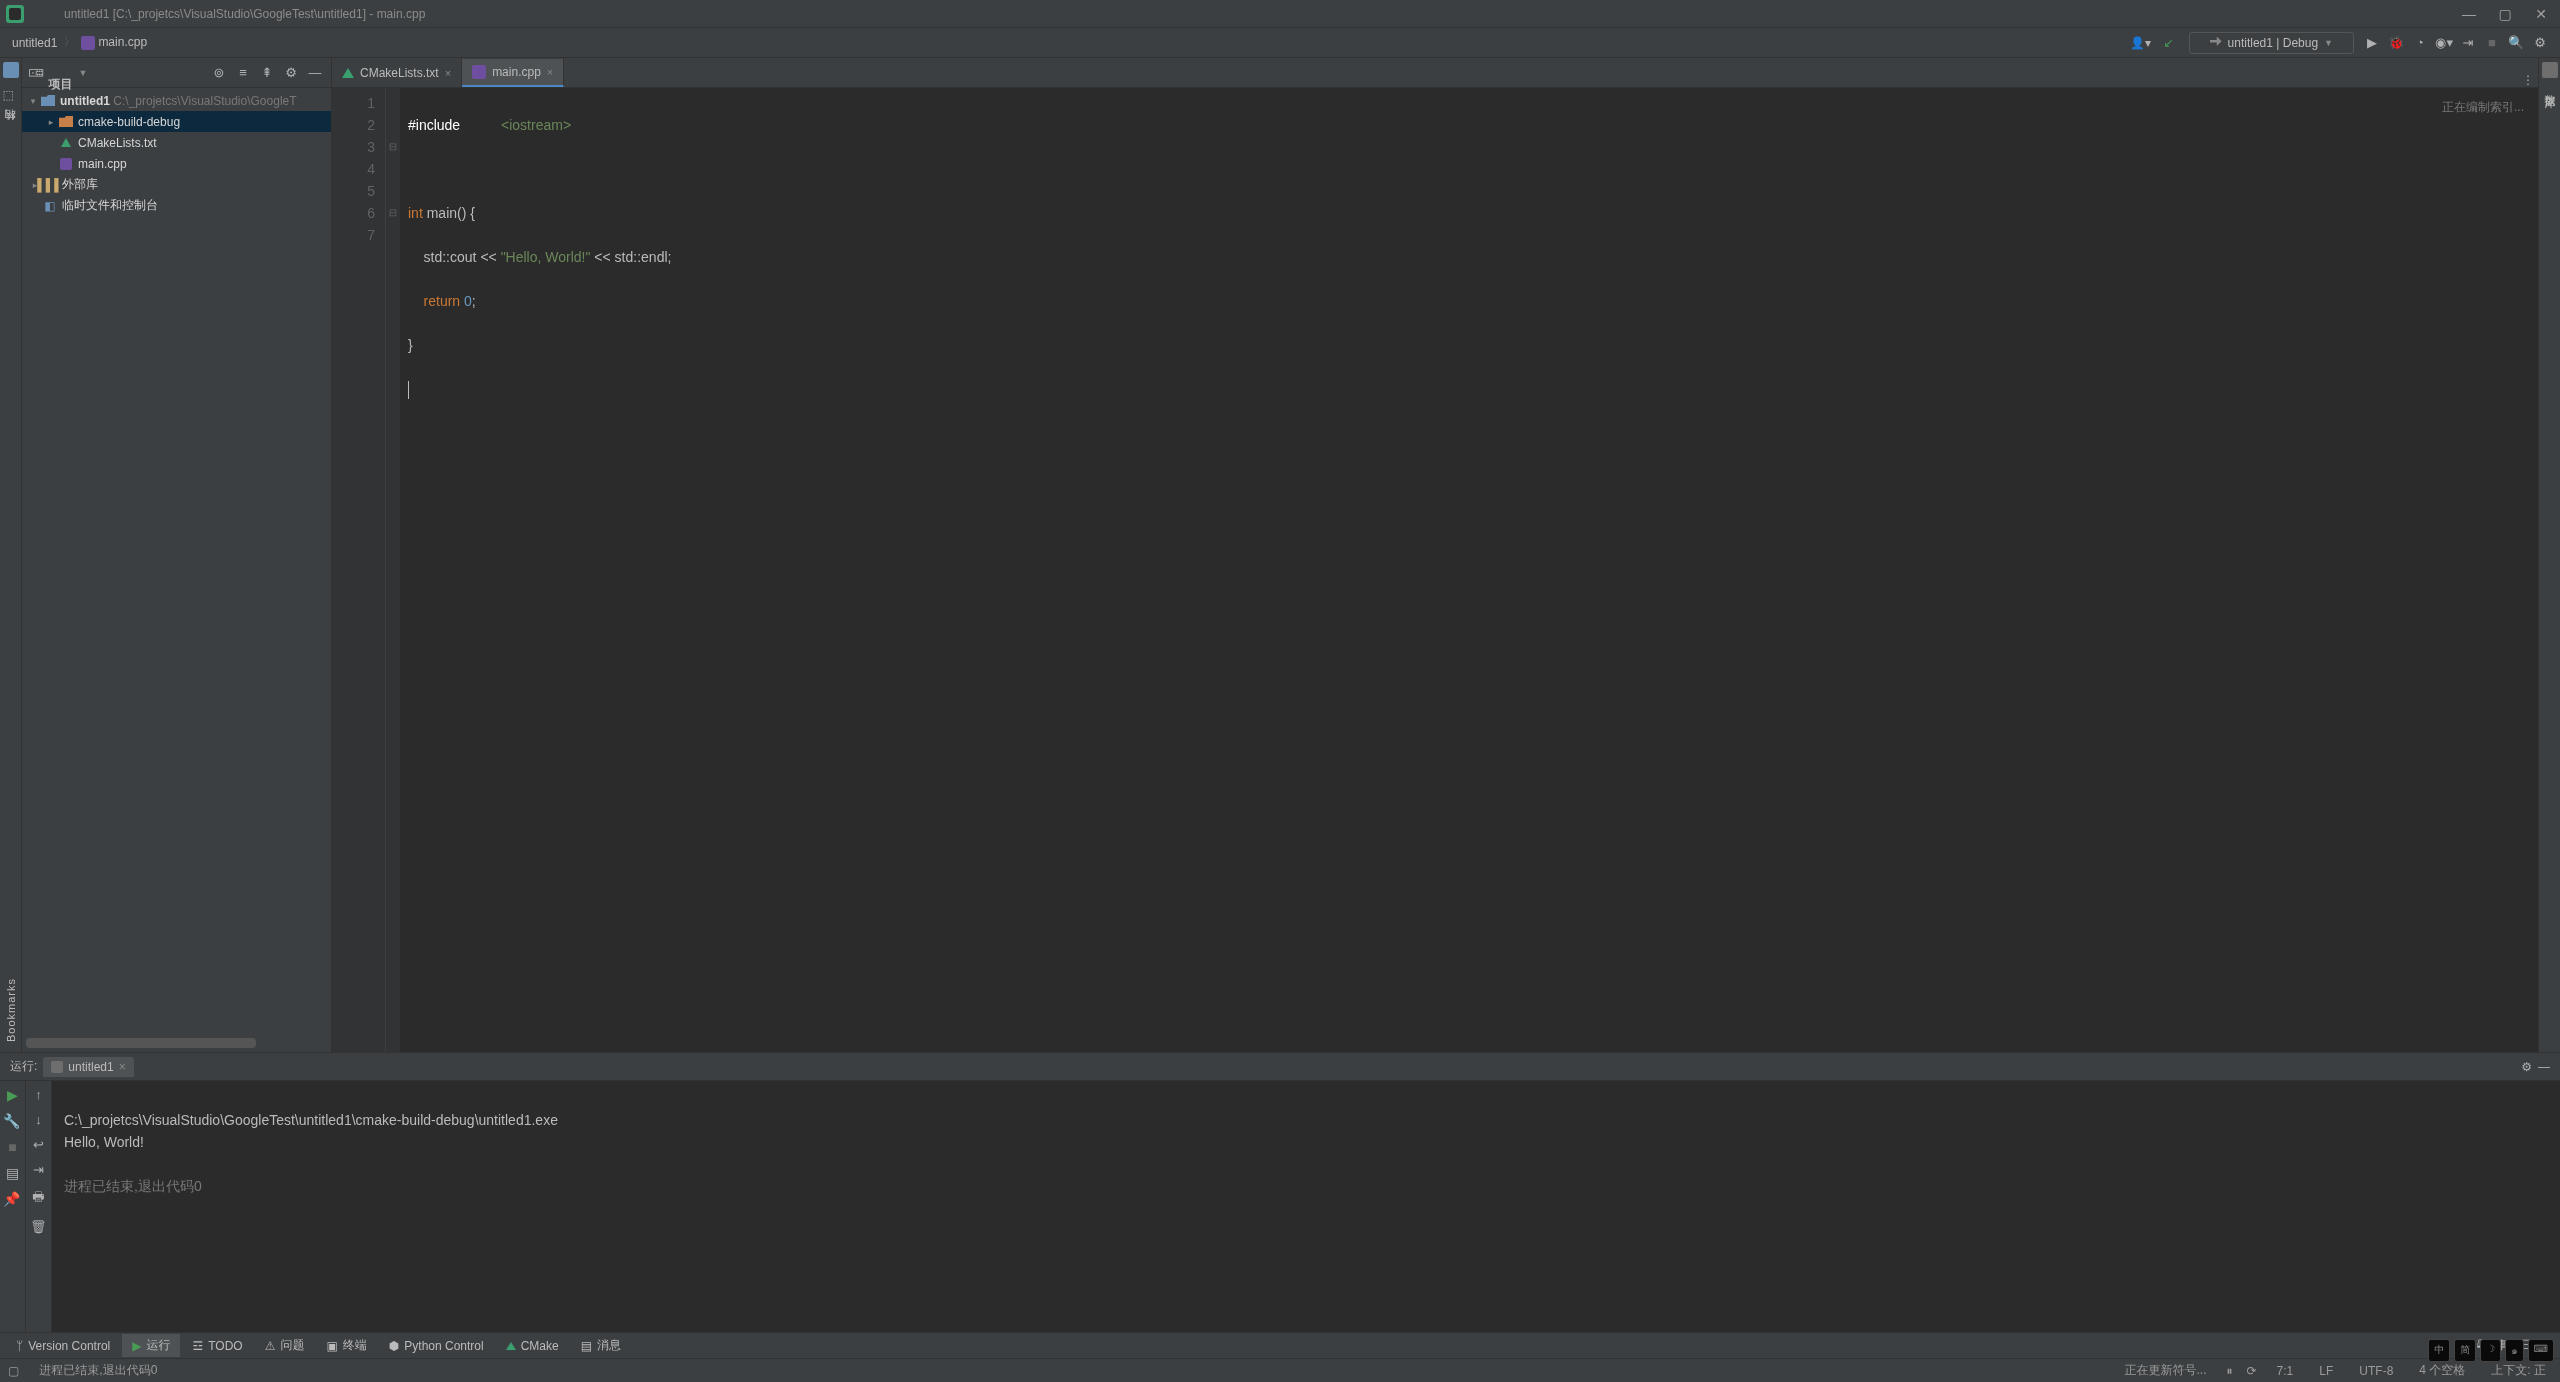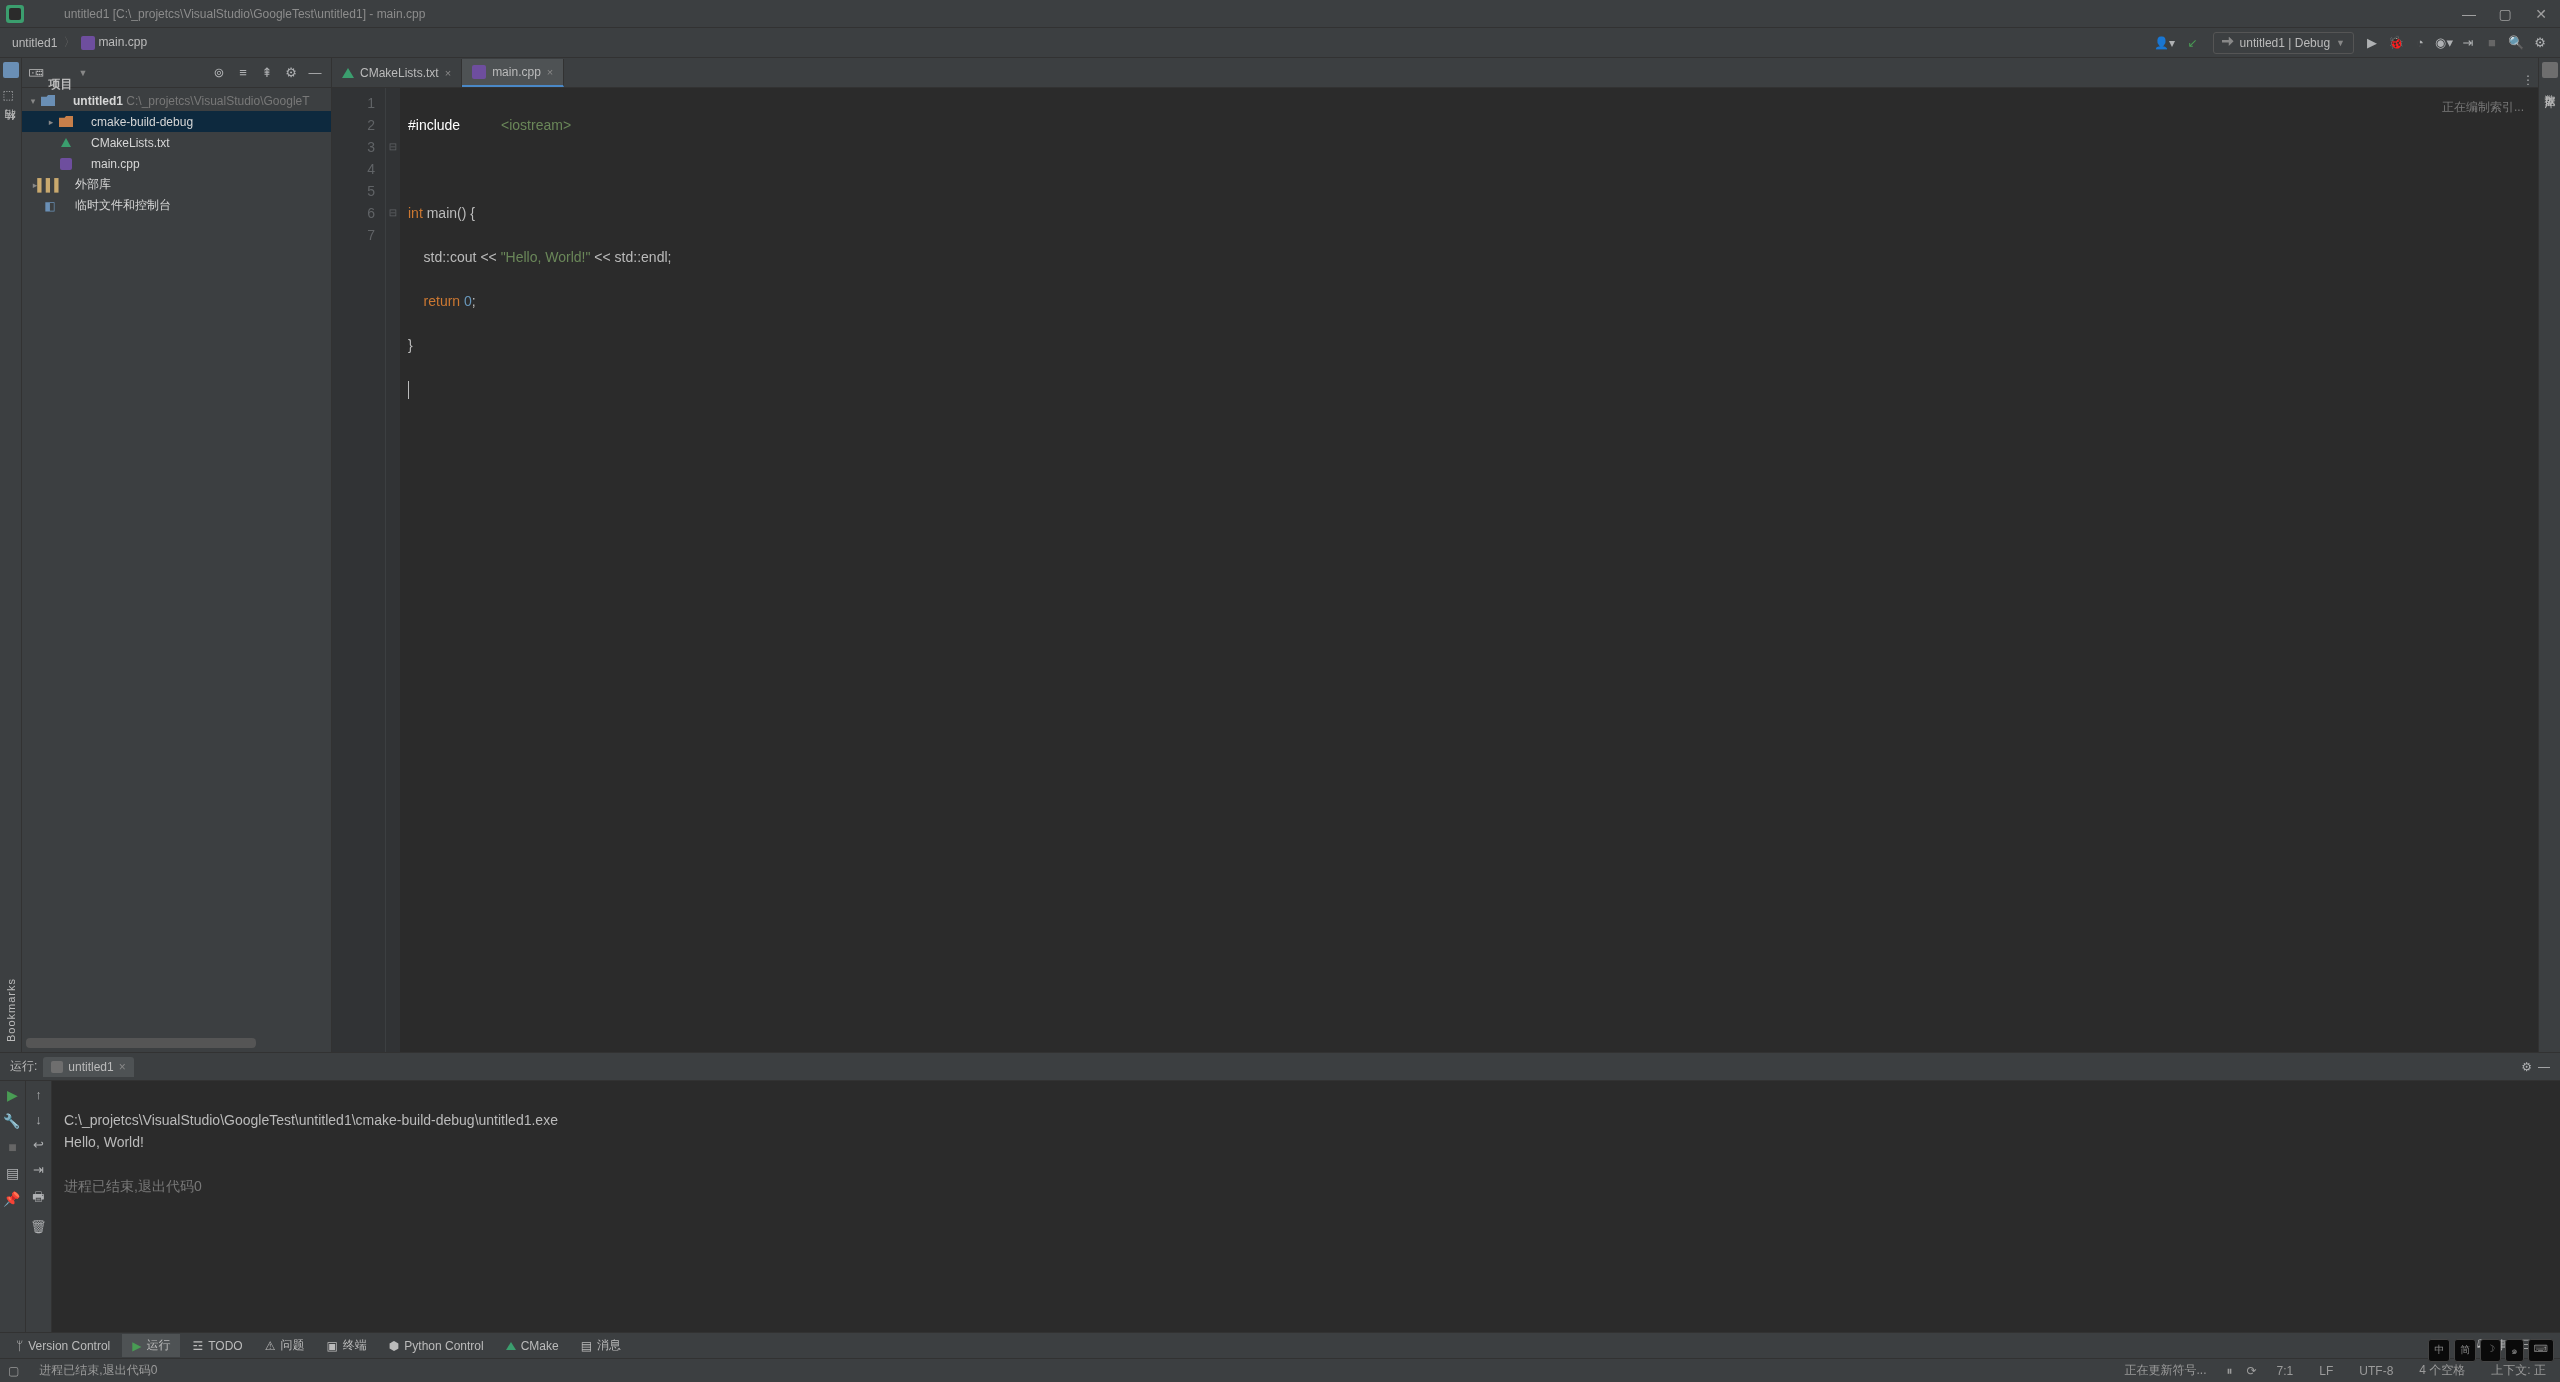--- a/index.html
+++ b/index.html
@@ -15,21 +15,21 @@
 .titlebar .winbtns { display:flex; gap:22px; padding-right:6px;}
 .titlebar .winbtns span{width:14px;text-align:center;color:#a0a0a0;font-size:14px;}
 
 
 .navbar { height:30px; background:#3c3f41; display:flex; align-items:center; padding:0 8px; border-bottom:1px solid #323232;}
 .navbar .crumb { color:#bbbbbb; padding:2px 4px;}
 .navbar .crumb.sep{color:#666;padding:0 2px;}
 .navbar .icon-cpp{width:14px;height:14px;display:inline-block;background:#6e4e9e;margin-right:3px;vertical-align:middle;border-radius:2px;}
 .navbar .spacer{flex:1;}
 .navbtn{width:24px;height:24px;display:flex;align-items:center;justify-content:center;color:#afb1b3;margin:0 2px;}
-.rukonf{display:flex;align-items:center;border:1px solid #555;border-radius:3px;height:22px;padding:0 8px;margin:0 6px;gap:6px;}
+.rukonf{display:flex;align-items:center;border:1px solid #555;border-radius:3px;height:22px;padding:0 20px;margin:0 6px;gap:6px;}
 .rukonf .hammer{width:12px;height:12px;background:#888;clip-path:polygon(0 30%,60% 30%,60% 0,100% 40%,60% 80%,60% 50%,0 50%);}
 .play{color:#499c54;font-size:14px;}
 .bug{color:#499c54;font-size:12px;}
 .toolico{width:24px;text-align:center;color:#afb1b3;font-size:13px;}
 
 
 .mainrow{flex:1;display:flex;min-height:0;}
 .leftgutter{width:22px;background:#3c3f41;border-right:1px solid #323232;display:flex;flex-direction:column;align-items:center;padding-top:4px;gap:10px;}
 .leftgutter .gico{width:16px;height:16px;color:#afb1b3;}
 .vtab{writing-mode:vertical-rl;transform:rotate(180deg);font-size:11px;color:#bbbbbb;margin-top:14px;letter-spacing:1px;}
@@ -40,21 +40,21 @@
 .sidehead .dd{color:#888;font-size:9px;margin-left:2px;}
 .sidehead .sp{flex:1;}
 .sidehead .tico{width:20px;text-align:center;color:#afb1b3;font-size:13px;}
 .tree{flex:1;overflow:auto;padding-top:2px;}
 .trow{display:flex;align-items:center;height:21px;padding-left:4px;white-space:nowrap;}
 .trow.hov{background:#0d293e;}
 .trow .arrow{width:14px;color:#888;font-size:9px;text-align:center;}
 .trow .fico{width:16px;height:14px;margin-right:4px;display:inline-flex;align-items:center;justify-content:center;}
 .fldr{background:#6a8fb5;width:14px;height:11px;clip-path:polygon(0 15%,40% 15%,50% 0,100% 0,100% 100%,0 100%);}
 .fldr.orange{background:#c77f4a;}
-.tlabel{color:#d6d6d6;margin-left:13px;}
+.tlabel{color:#d6d6d6;}
 .tlabel .dim{color:#787878;}
 .scrollhint{height:10px;background:#555;margin:4px;border-radius:4px;width:230px;}
 
 
 .editor{flex:1;display:flex;flex-direction:column;background:#2b2b2b;min-width:0;}
 .tabs{height:30px;background:#3c3f41;display:flex;align-items:flex-end;border-bottom:1px solid #323232;}
 .tab{height:28px;display:flex;align-items:center;padding:0 10px;gap:6px;color:#bbbbbb;border-right:1px solid #323232;background:#3c3f41;}
 .tab.active{background:#4e5254;border-bottom:2px solid #4a88c7;}
 .tab .close{color:#888;font-size:11px;}
 .tab .tri{width:0;height:0;border-left:6px solid transparent;border-right:6px solid transparent;border-bottom:10px solid #3b9e6e;display:inline-block;}

